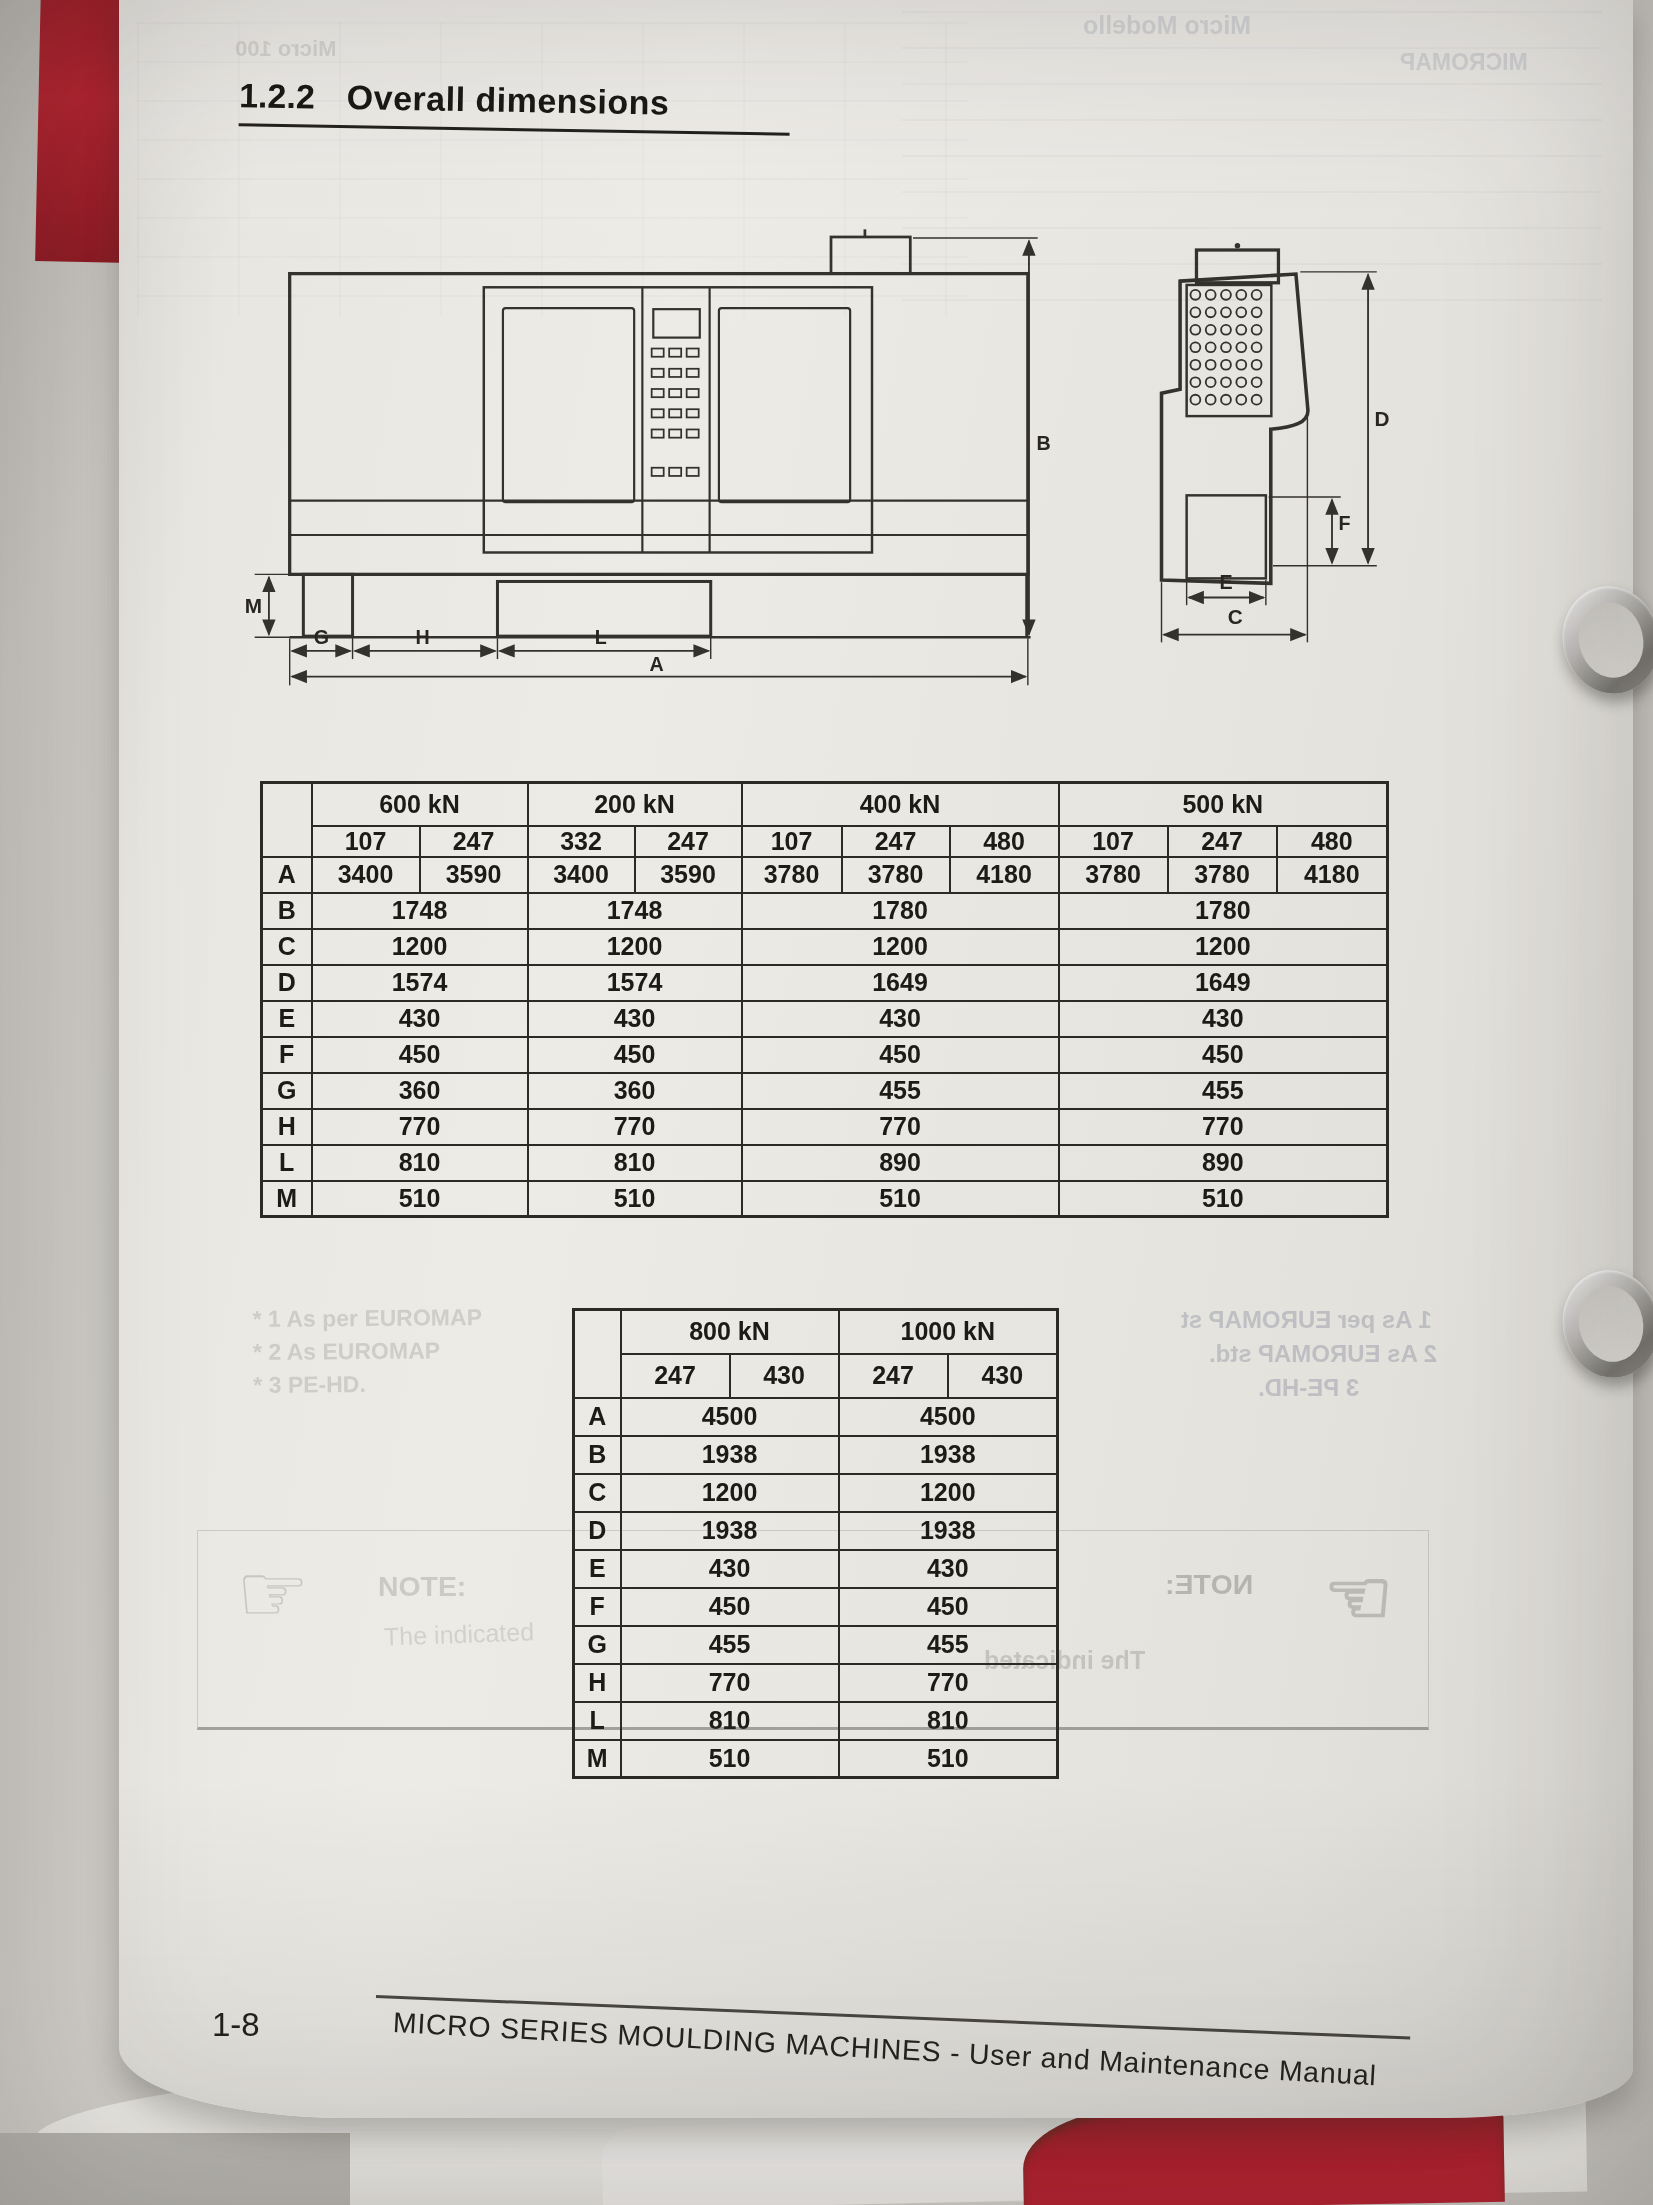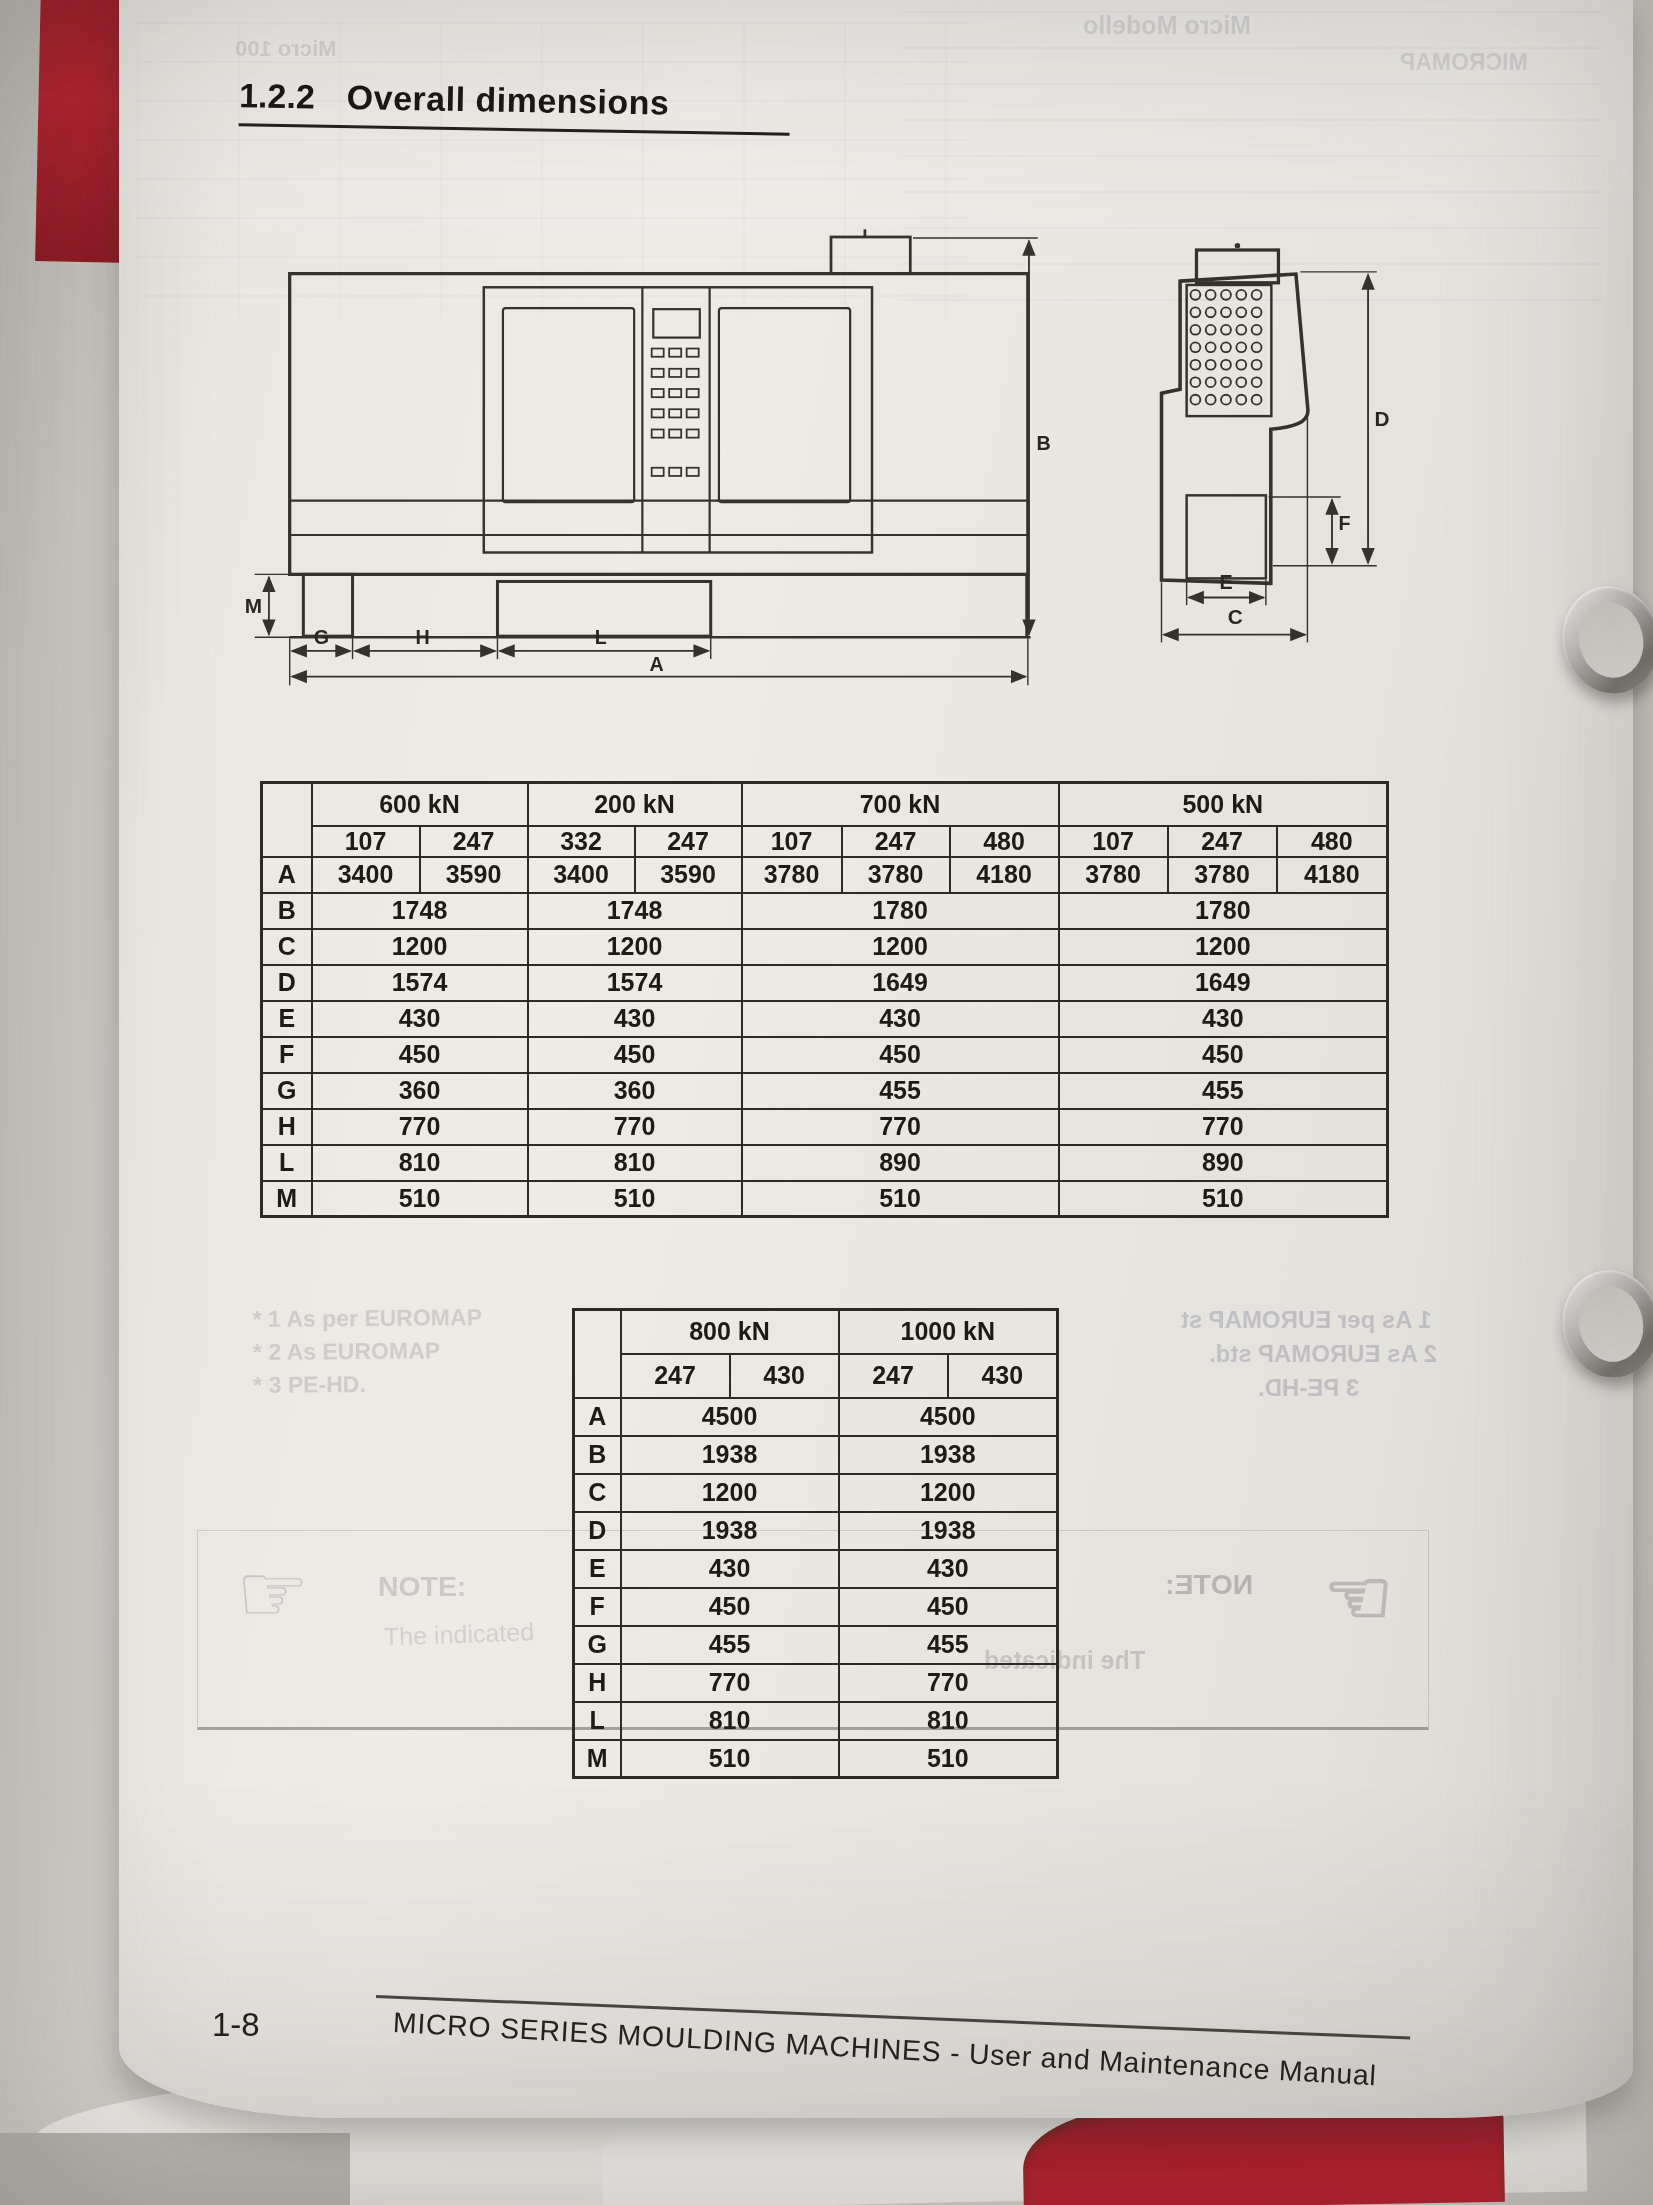--- a/index.html
+++ b/index.html
@@ -265,21 +265,21 @@
         <col style="width:109px">
       <col style="width:109px">
         <col style="width:109px">
         <col style="width:111px">
     </colgroup>
     <tbody>
         <tr class="h1">
       <td rowspan="2"></td>
       <td colspan="2">600 kN</td>
       <td colspan="2">200 kN</td>
-      <td colspan="3">700 kN</td>
+      <td colspan="3">400 kN</td>
       <td colspan="3">500 kN</td>
     </tr>
     <tr class="h2">
       <td>107</td>
       <td>247</td>
       <td>332</td>
       <td>247</td>
       <td>107</td>
       <td>247</td>
       <td>480</td>

